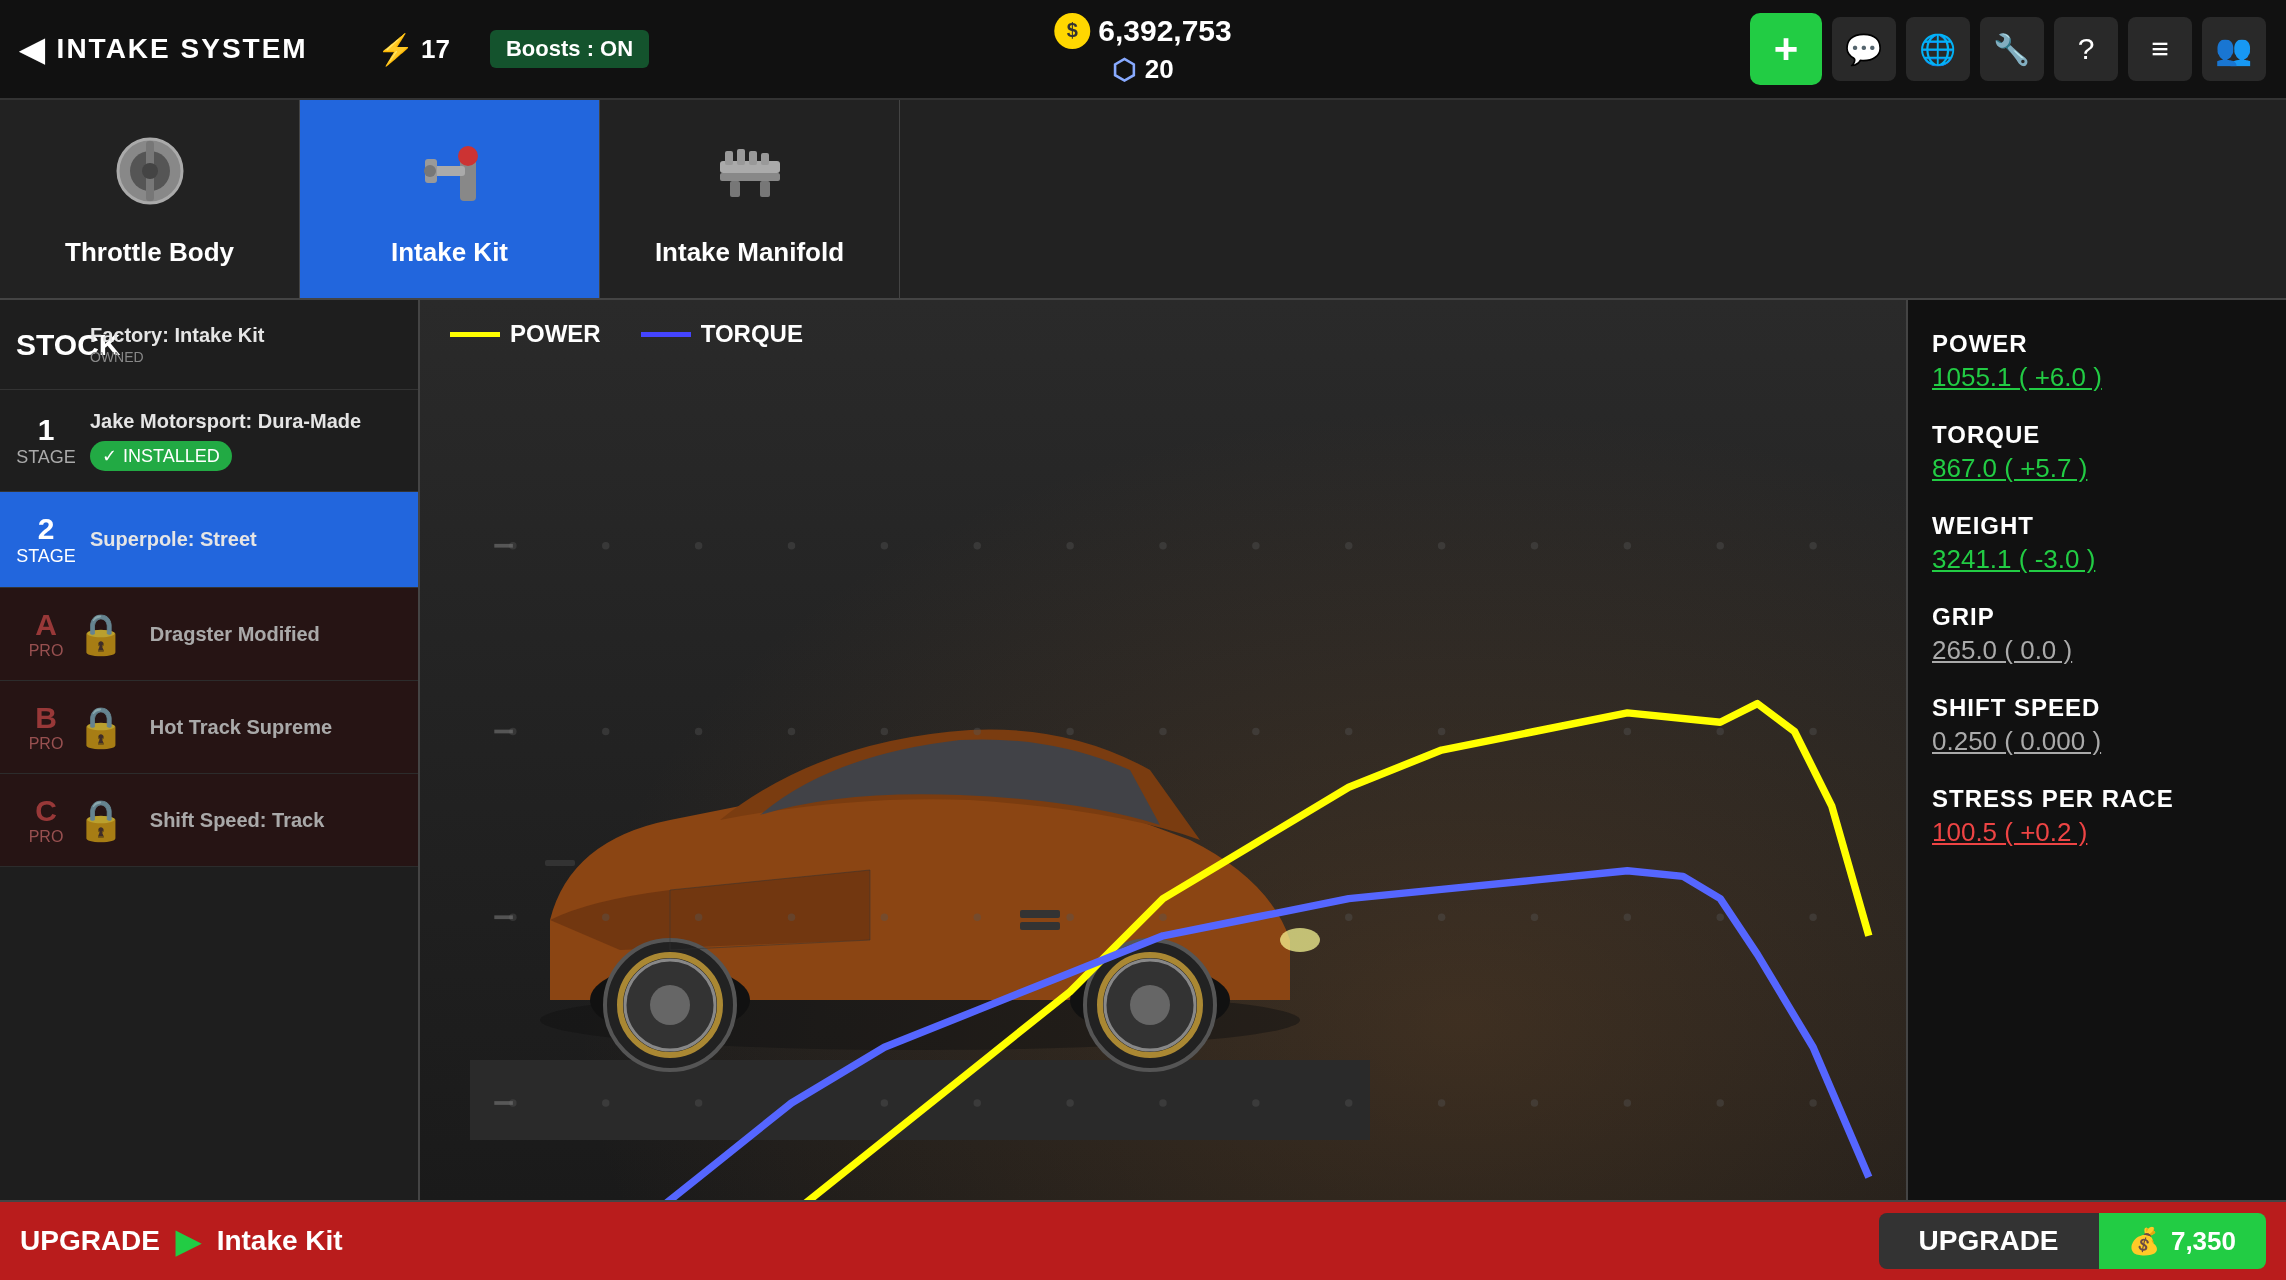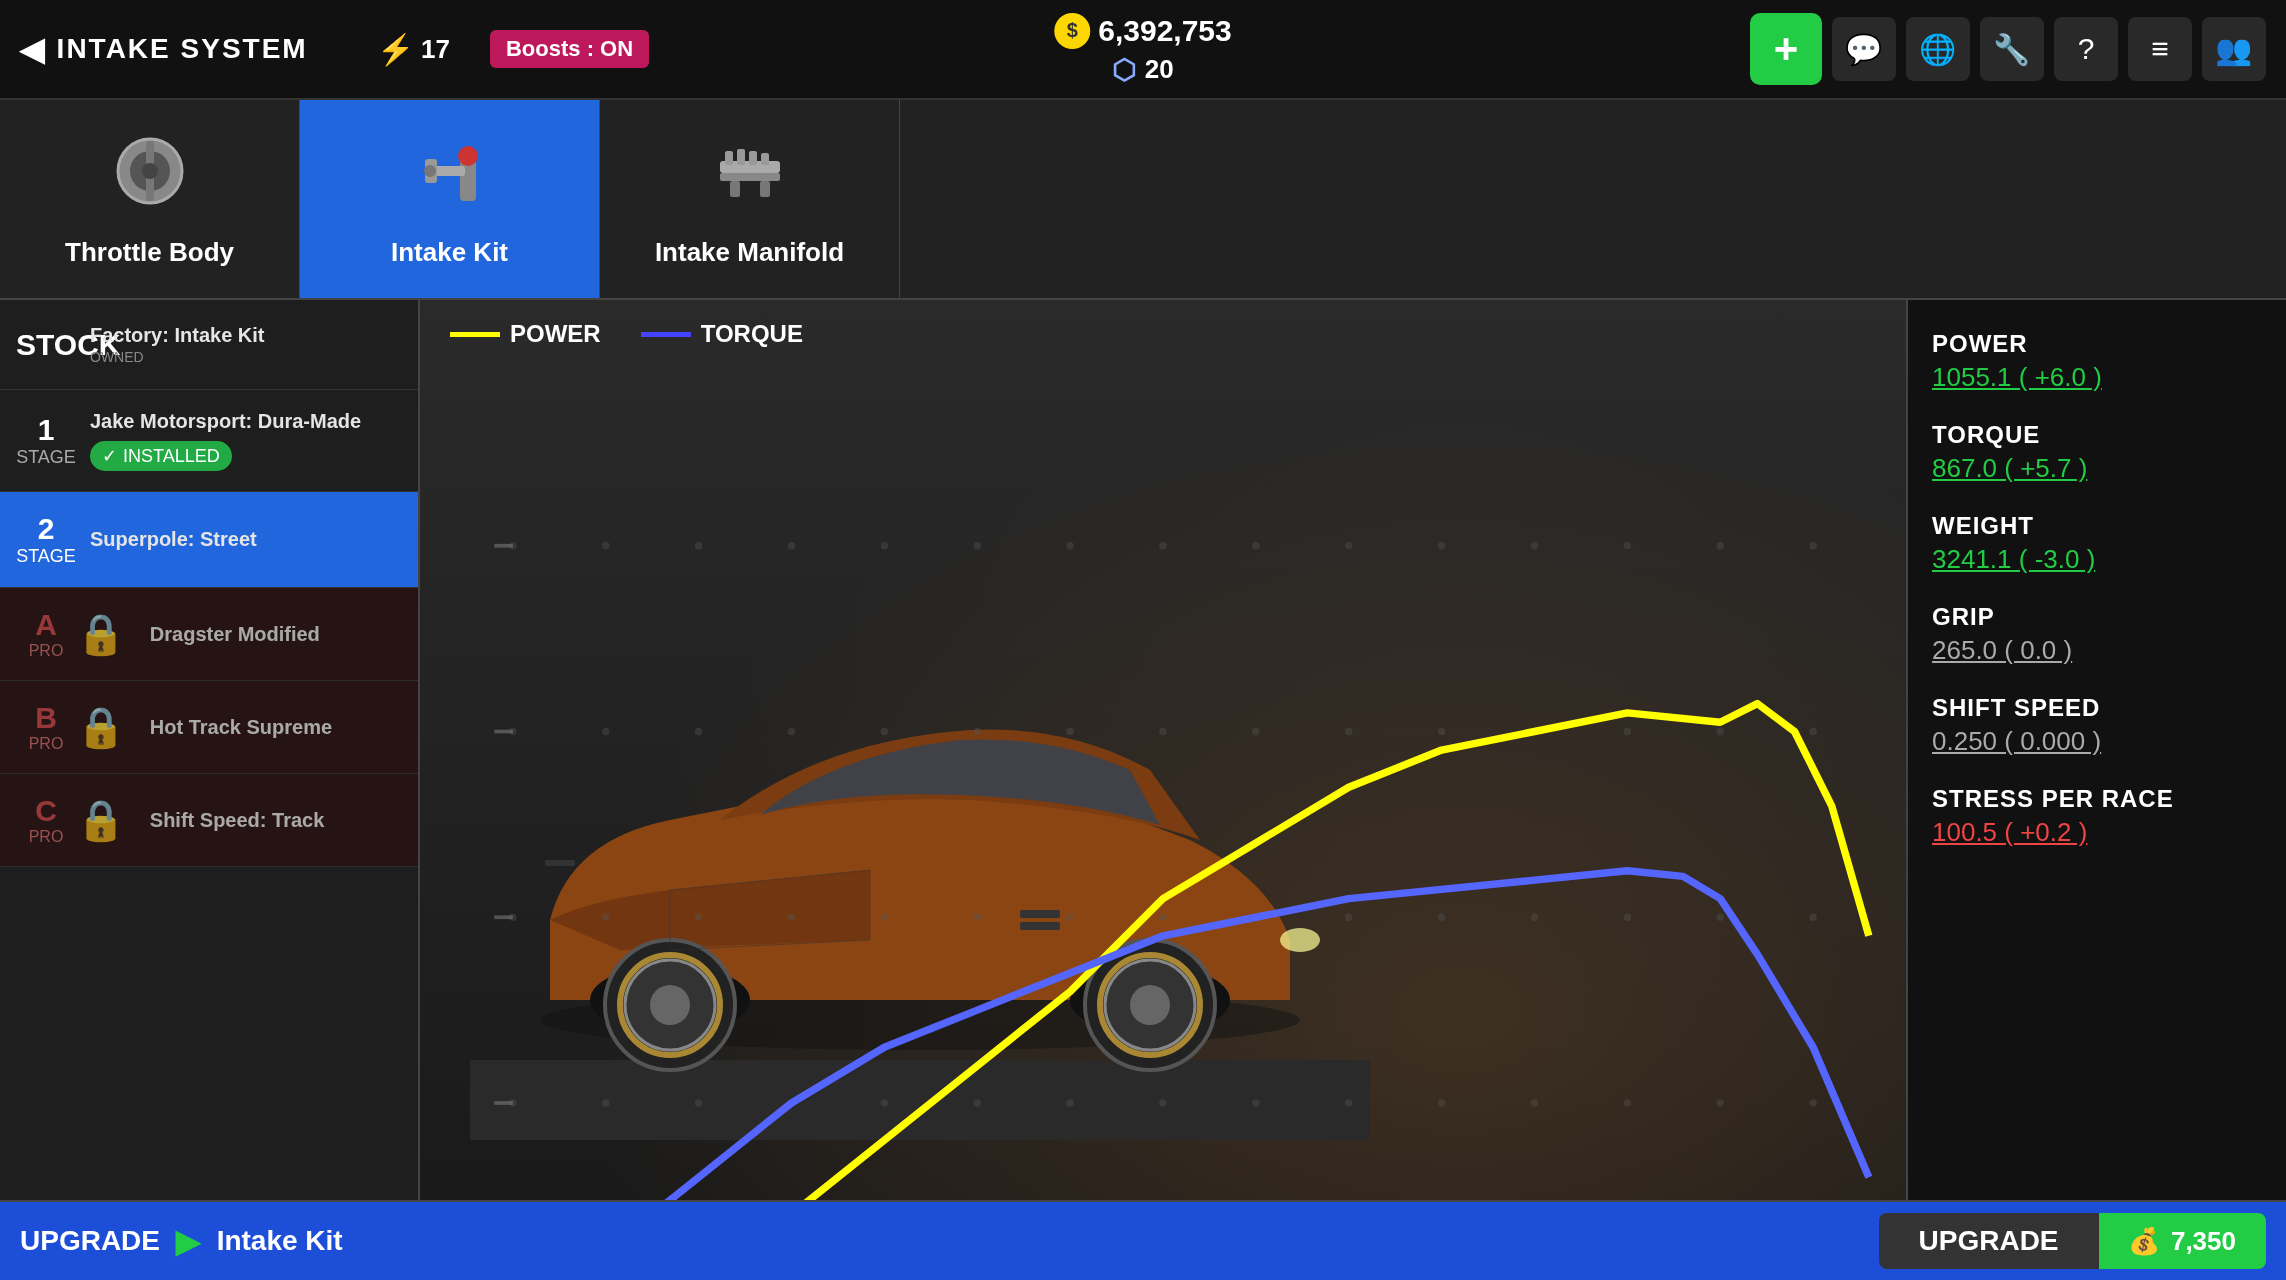--- a/index.html
+++ b/index.html
@@ -69,21 +69,21 @@
       align-items: center;
       gap: 8px;
       font-size: 26px;
       font-weight: bold;
     }
     .diamond-icon {
       color: #8af;
       font-size: 28px;
     }
     .boost-badge {
-      background: #be185d;
+      background: #14532d;
       color: white;
       padding: 6px 16px;
       border-radius: 6px;
       font-size: 22px;
       font-weight: bold;
       margin-left: 20px;
     }
     .lightning-badge {
       display: flex;
       align-items: center;
@@ -295,21 +295,21 @@
       color: #aaa;
       margin-top: 4px;
       text-decoration: underline;
     }
     .stat-value.positive { color: #22cc44; }
     .stat-value.negative { color: #ee4444; }
 
     
     .bottom-bar {
       height: 80px;
-      background: #1d4ed8;
+      background: #b91c1c;
       border-top: 2px solid #444;
       display: flex;
       align-items: center;
       justify-content: space-between;
       padding: 0 20px;
     }
     .upgrade-label {
       display: flex;
       align-items: center;
       gap: 16px;

